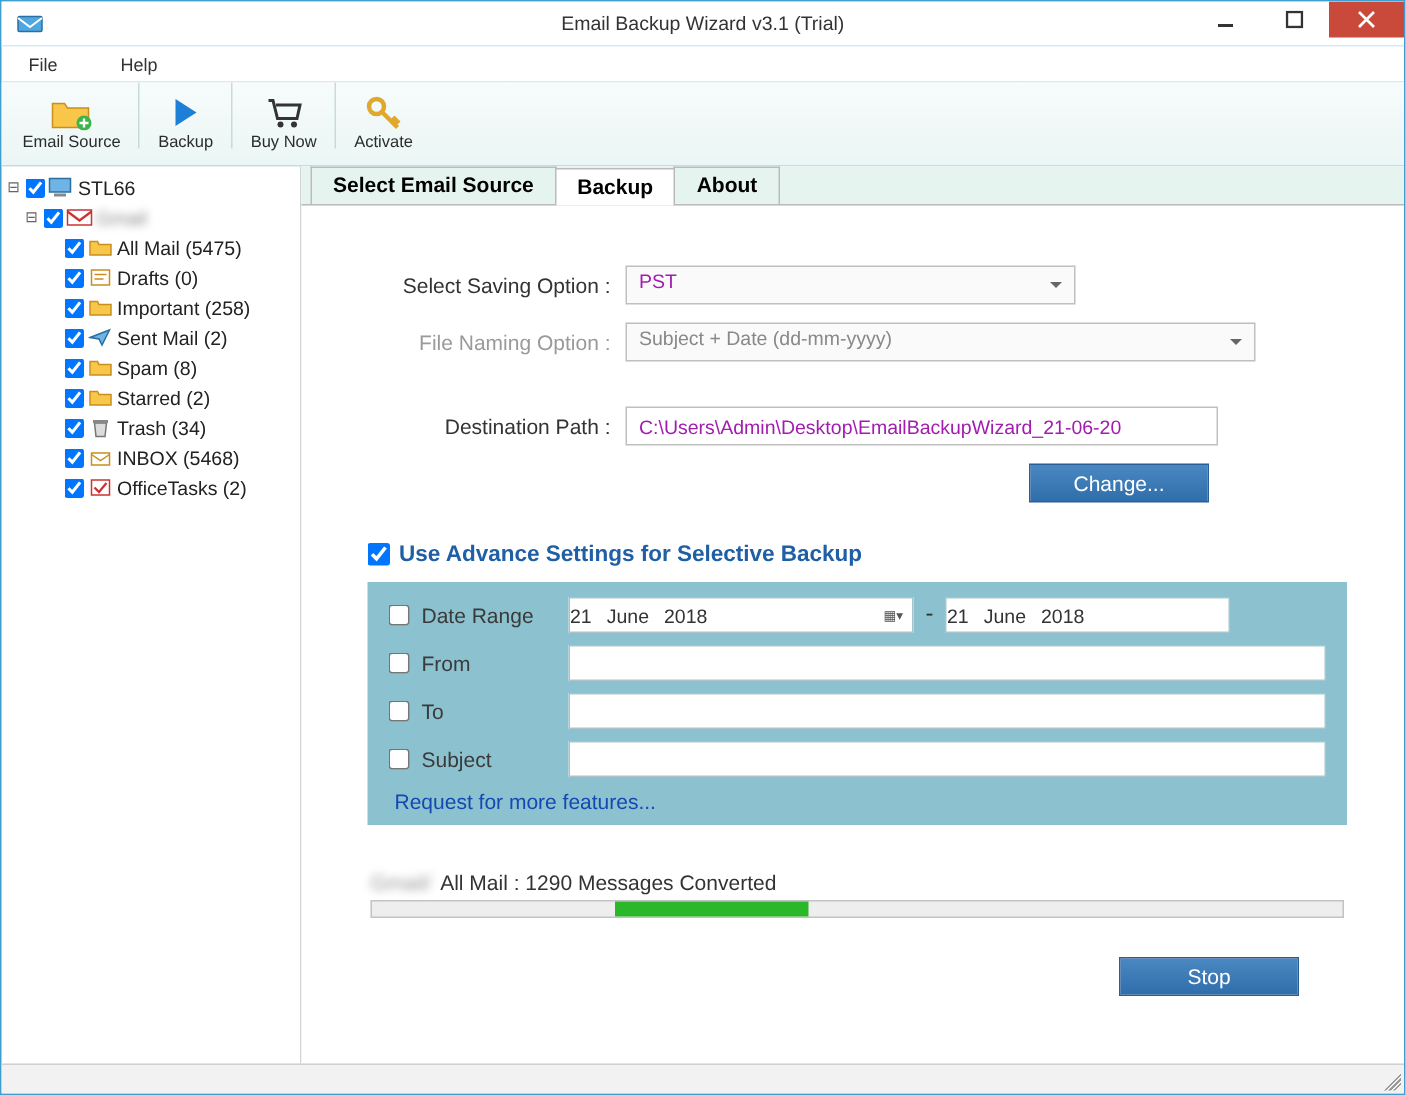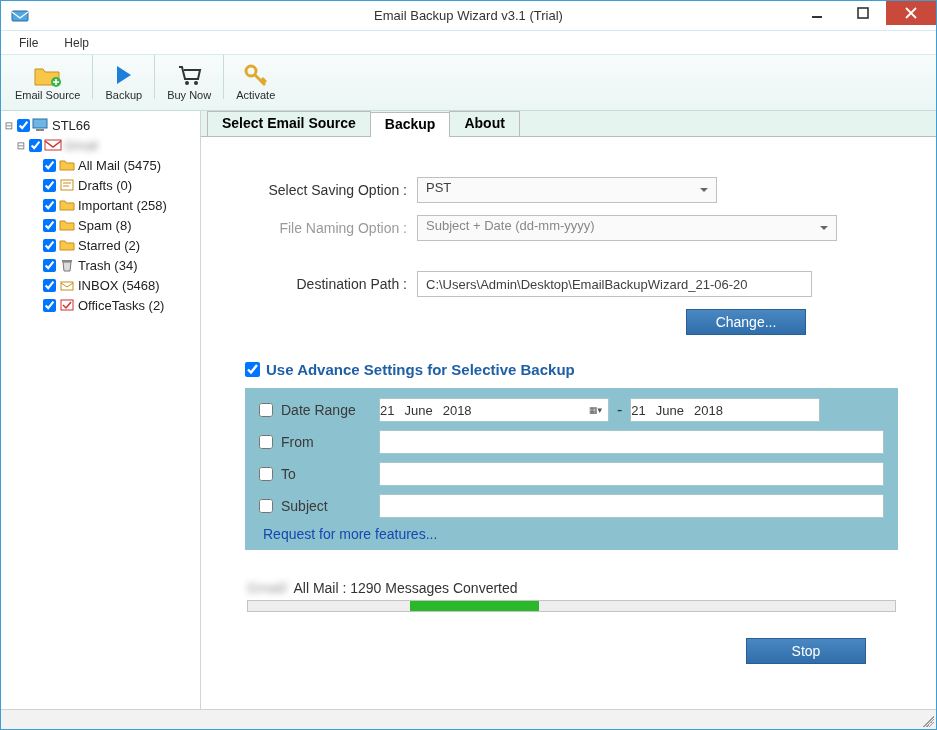--- a/index.html
+++ b/index.html
@@ -7,21 +7,21 @@
 
 
 .titlebar { height: 30px; background: #fff; display: flex; align-items: center; position: relative; border-bottom: 1px solid #d7e9f2; }
 .titlebar .app-icon { margin-left: 10px; width: 18px; height: 18px; }
 .titlebar .title { position: absolute; left: 50%; transform: translateX(-50%); font-size: 13px; color: #333; }
 .win-controls { position: absolute; right: 0; top: 0; display: flex; }
 .win-btn { width: 46px; height: 24px; display: flex; align-items: center; justify-content: center; font-size: 14px; cursor: pointer; }
 .win-close { background: #c9493a; color: #fff; width: 50px; font-size: 16px; }
 
 
-.menubar { height: 24px; display: flex; align-items: center; padding: 0 8px; gap: 6px; border-bottom: 1px solid #d7e9f2; font-size: 12px; color: #333; }
+.menubar { height: 24px; display: flex; align-items: center; padding: 0 8px; gap: 22px; border-bottom: 1px solid #d7e9f2; font-size: 12px; color: #333; }
 .menu-item { padding: 2px 10px; cursor: pointer; }
 
 
 .toolbar { height: 56px; background: linear-gradient(#f7fcfb, #eaf6f5); display: flex; align-items: flex-start; padding: 0 6px; border-bottom: 1px solid #c7dbd9; }
 .tool-btn { display: flex; flex-direction: column; align-items: center; justify-content: center; padding: 2px 8px; height: 52px; font-size: 11px; color: #2b2b2b; cursor: pointer; }
 .tool-btn .ticon { height: 28px; display:flex; align-items:center; justify-content:center; }
 .tool-sep { width: 1px; height: 44px; background: #c7dbd9; margin: 0 4px; }
 
 
 .main { display: flex; height: calc(100% - 110px - 20px); }
@@ -36,21 +36,21 @@
 .content { flex:1; background:#fff; position:relative; }
 .tabs { display:flex; height:26px; background:#e6f4f0; border-bottom:1px solid #bbb; font-size:14px; font-weight:600; }
 .tab { padding: 3px 14px; border:1px solid #bbb; border-bottom:none; background:#e6f4f0; margin-right:-1px; cursor:pointer; }
 .tab.active { background:#fff; position:relative; top:1px; border-top:1px solid #bbb; }
 .tab.first { border-left:1px solid #bbb; margin-left:6px; }
 
 .panel { padding: 40px 30px 10px 36px; }
 .form-row { display:flex; align-items:center; margin-bottom:12px; }
 .form-label { width:180px; text-align:right; padding-right:10px; font-size:14px; color:#333; }
 .form-label.disabled { color:#9a9a9a; }
-.form-control { flex:0 0 300px; height:26px; border:1px solid #c0c0c0; background:#fafafa; padding:2px 8px; font-size:13px; color:#404040; position:relative; }
+.form-control { flex:0 0 300px; height:26px; border:1px solid #c0c0c0; background:#fafafa; padding:2px 8px; font-size:13px; color:#a21caf; position:relative; }
 .form-control.wide { flex:0 0 420px; }
 .form-select::after { content:""; position:absolute; right:8px; top:10px; border:4px solid transparent; border-top-color:#666; }
 .dest-row .form-control { background:#fff; flex:0 0 395px; }
 .change-row { display:flex; justify-content:flex-end; padding-right:100px; margin-bottom:26px; }
 .btn-blue { background: linear-gradient(#4a88c2, #2f6eab); color:#fff; border:1px solid #2a5f95; padding:4px 22px; font-size:14px; cursor:pointer; min-width:120px; text-align:center; }
 
 .adv-check { display:flex; align-items:center; gap:6px; color:#1f5fa6; font-size:15px; font-weight:600; margin: 10px 0 10px 8px; }
 .adv-check input { width:15px; height:15px; cursor:pointer; }
 .adv-box { background:#8cc2cf; padding:10px 14px 8px 14px; margin-left:8px; margin-right:8px; }
 .adv-row { display:flex; align-items:center; gap:8px; margin-bottom:8px; }
@@ -202,20 +202,29 @@
         <span>Drafts (0)</span>
       </div>
     <div class="tree-row indent2">
         <input type="checkbox" class="tree-cb" checked="" style="">
         <span class="tree-icon">
           <svg width="16" height="14">
             <path d="M1 3 L6 3 L7 5 L15 5 L15 12 L1 12 Z" fill="#f8c648" stroke="#c98f1e"></path>
           </svg>
         </span>
         <span>Important (258)</span>
+      </div>
+    <div class="tree-row indent2">
+        <input type="checkbox" class="tree-cb" checked="" style="">
+        <span class="tree-icon">
+          <svg width="16" height="14">
+            <path d="M1 7 L14 2 L9 12 L7 8 Z" fill="#6fb4e6" stroke="#2a6fa0"></path>
+          </svg>
+        </span>
+        <span>Sent Mail (2)</span>
       </div>
     <div class="tree-row indent2">
         <input type="checkbox" class="tree-cb" checked="" style="">
         <span class="tree-icon">
           <svg width="16" height="14">
             <path d="M1 3 L6 3 L7 5 L15 5 L15 12 L1 12 Z" fill="#f8c648" stroke="#c98f1e"></path>
           </svg>
         </span>
         <span>Spam (8)</span>
       </div>

